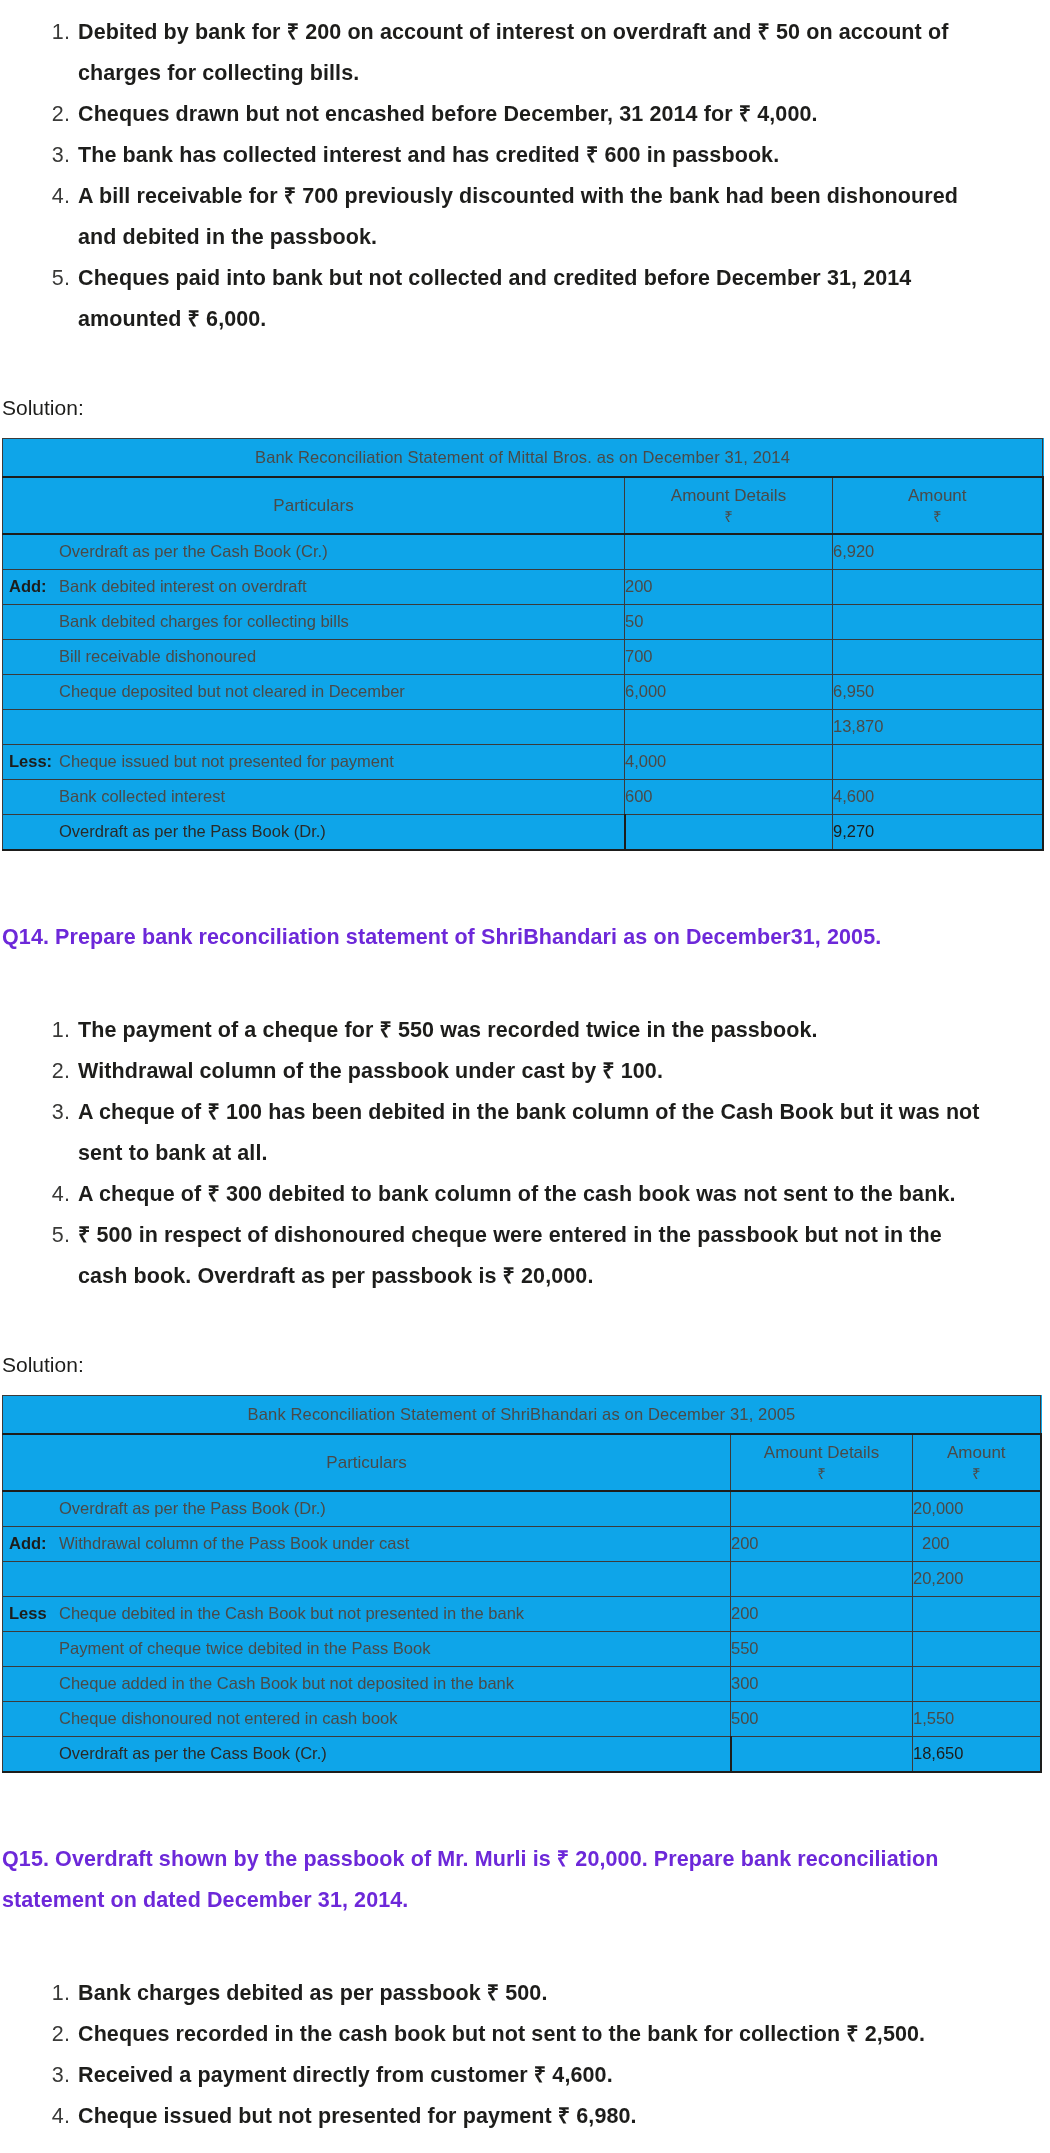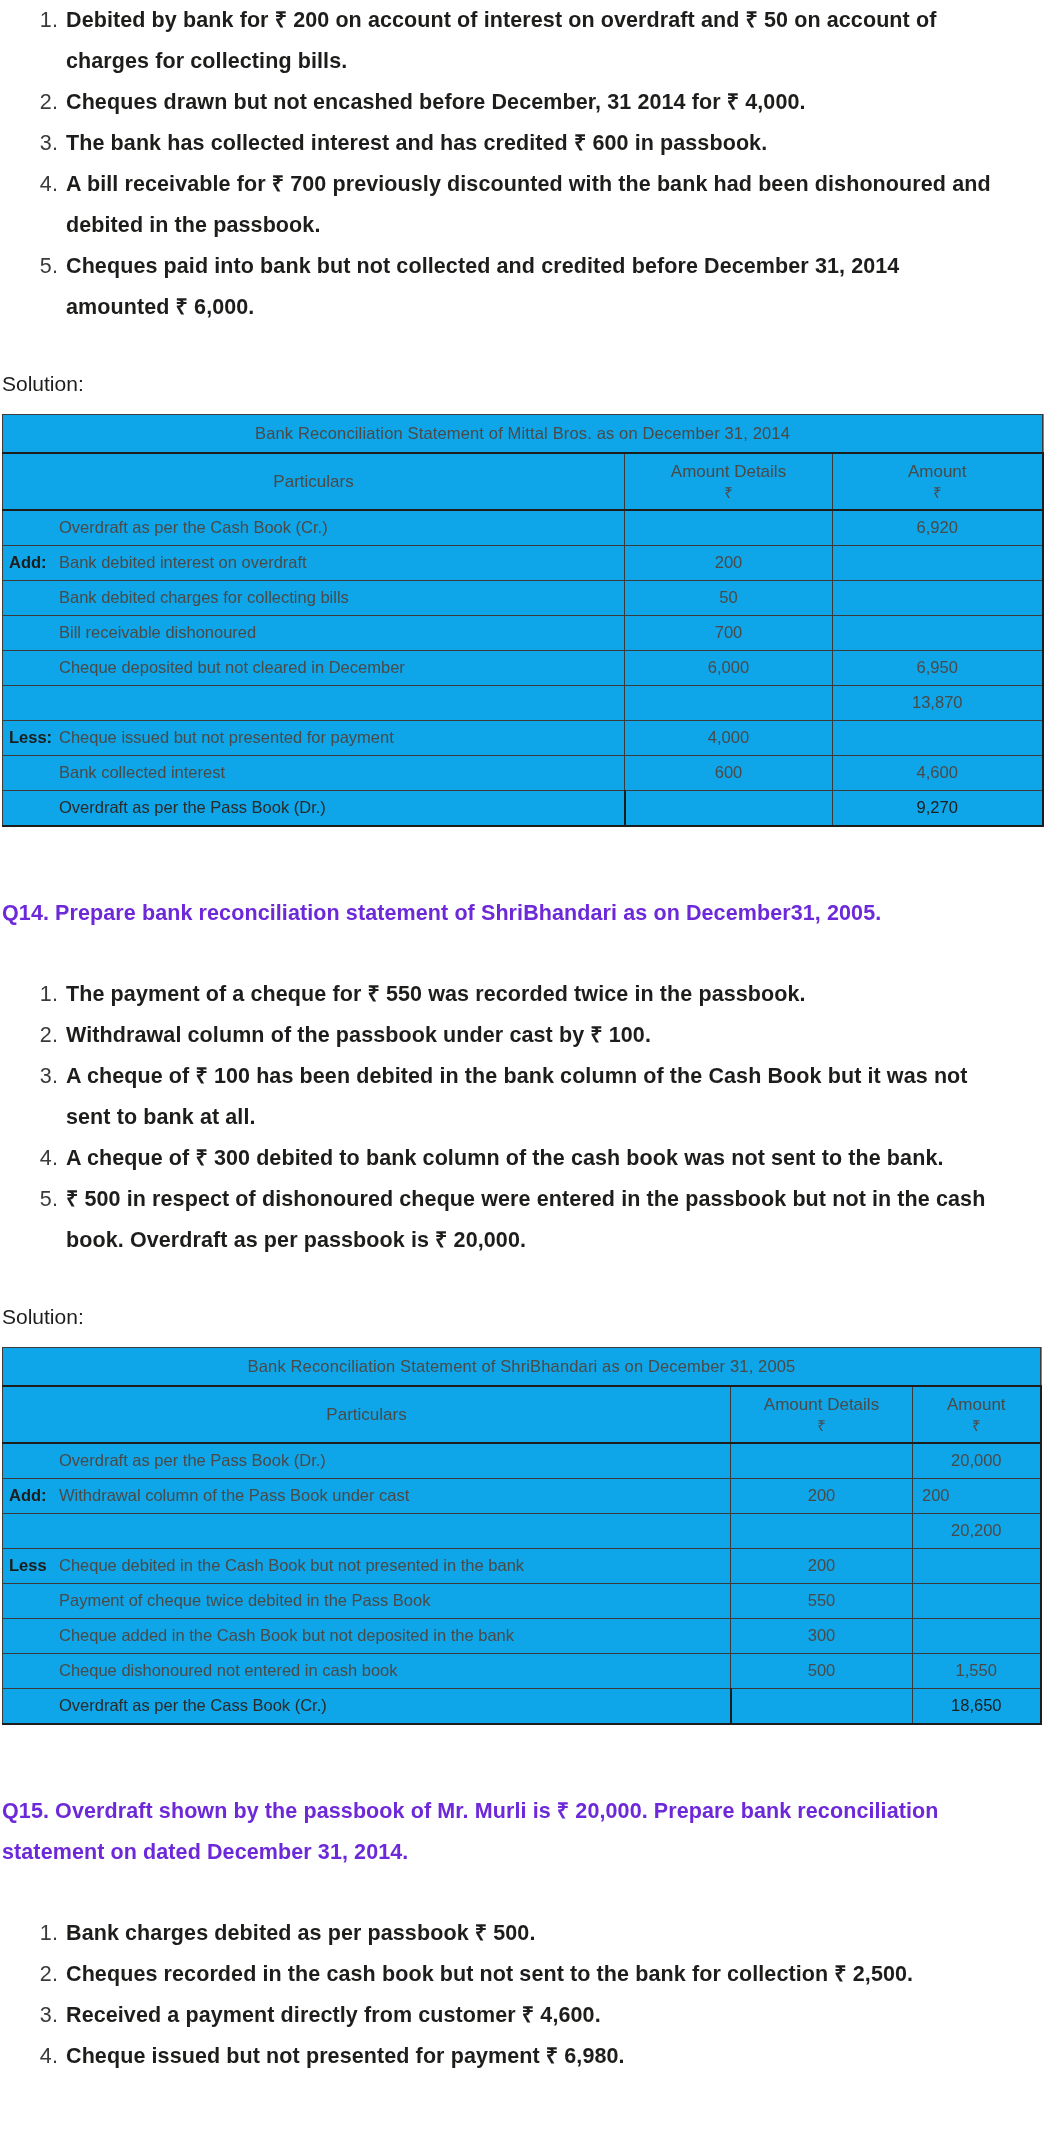--- a/index.html
+++ b/index.html
@@ -30,21 +30,21 @@
     margin: 0;
     padding: 0 12px 0 2px;
     letter-spacing: .1px;
   }
   .spacer-lg { height: 40px; }
   .spacer-md { height: 26px; }
   .spacer-sm { height: 14px; }
 
   
   ol.facts {
-    margin: 0;
+    margin: 12px;
     padding-left: 66px;
     list-style: none;
     counter-reset: fact;
   }
   ol.facts > li {
     counter-increment: fact;
     position: relative;
     font-size: 21.5px;
     line-height: 41px;
     font-weight: 600;
@@ -116,21 +116,21 @@
     color: #1d1d1b;
     font-size: 16.5px;
   }
   .prefix.plain { font-weight: 400; color: #3d3d3b; }
   .desc {
     display: inline-block;
     color: #4a4a48;
   }
   .particular-cell { padding-left: 2px; white-space: nowrap; overflow: hidden; }
   .num {
-    text-align: center;
+    text-align: left;
     padding-right: 10px;
     color: #4a4a48;
     white-space: nowrap;
   }
   .num.left {
     text-align: left;
     padding-left: 9px;
     padding-right: 0;
   }
   .strong-top { border-top: 2px solid #1d1d1b !important; }

